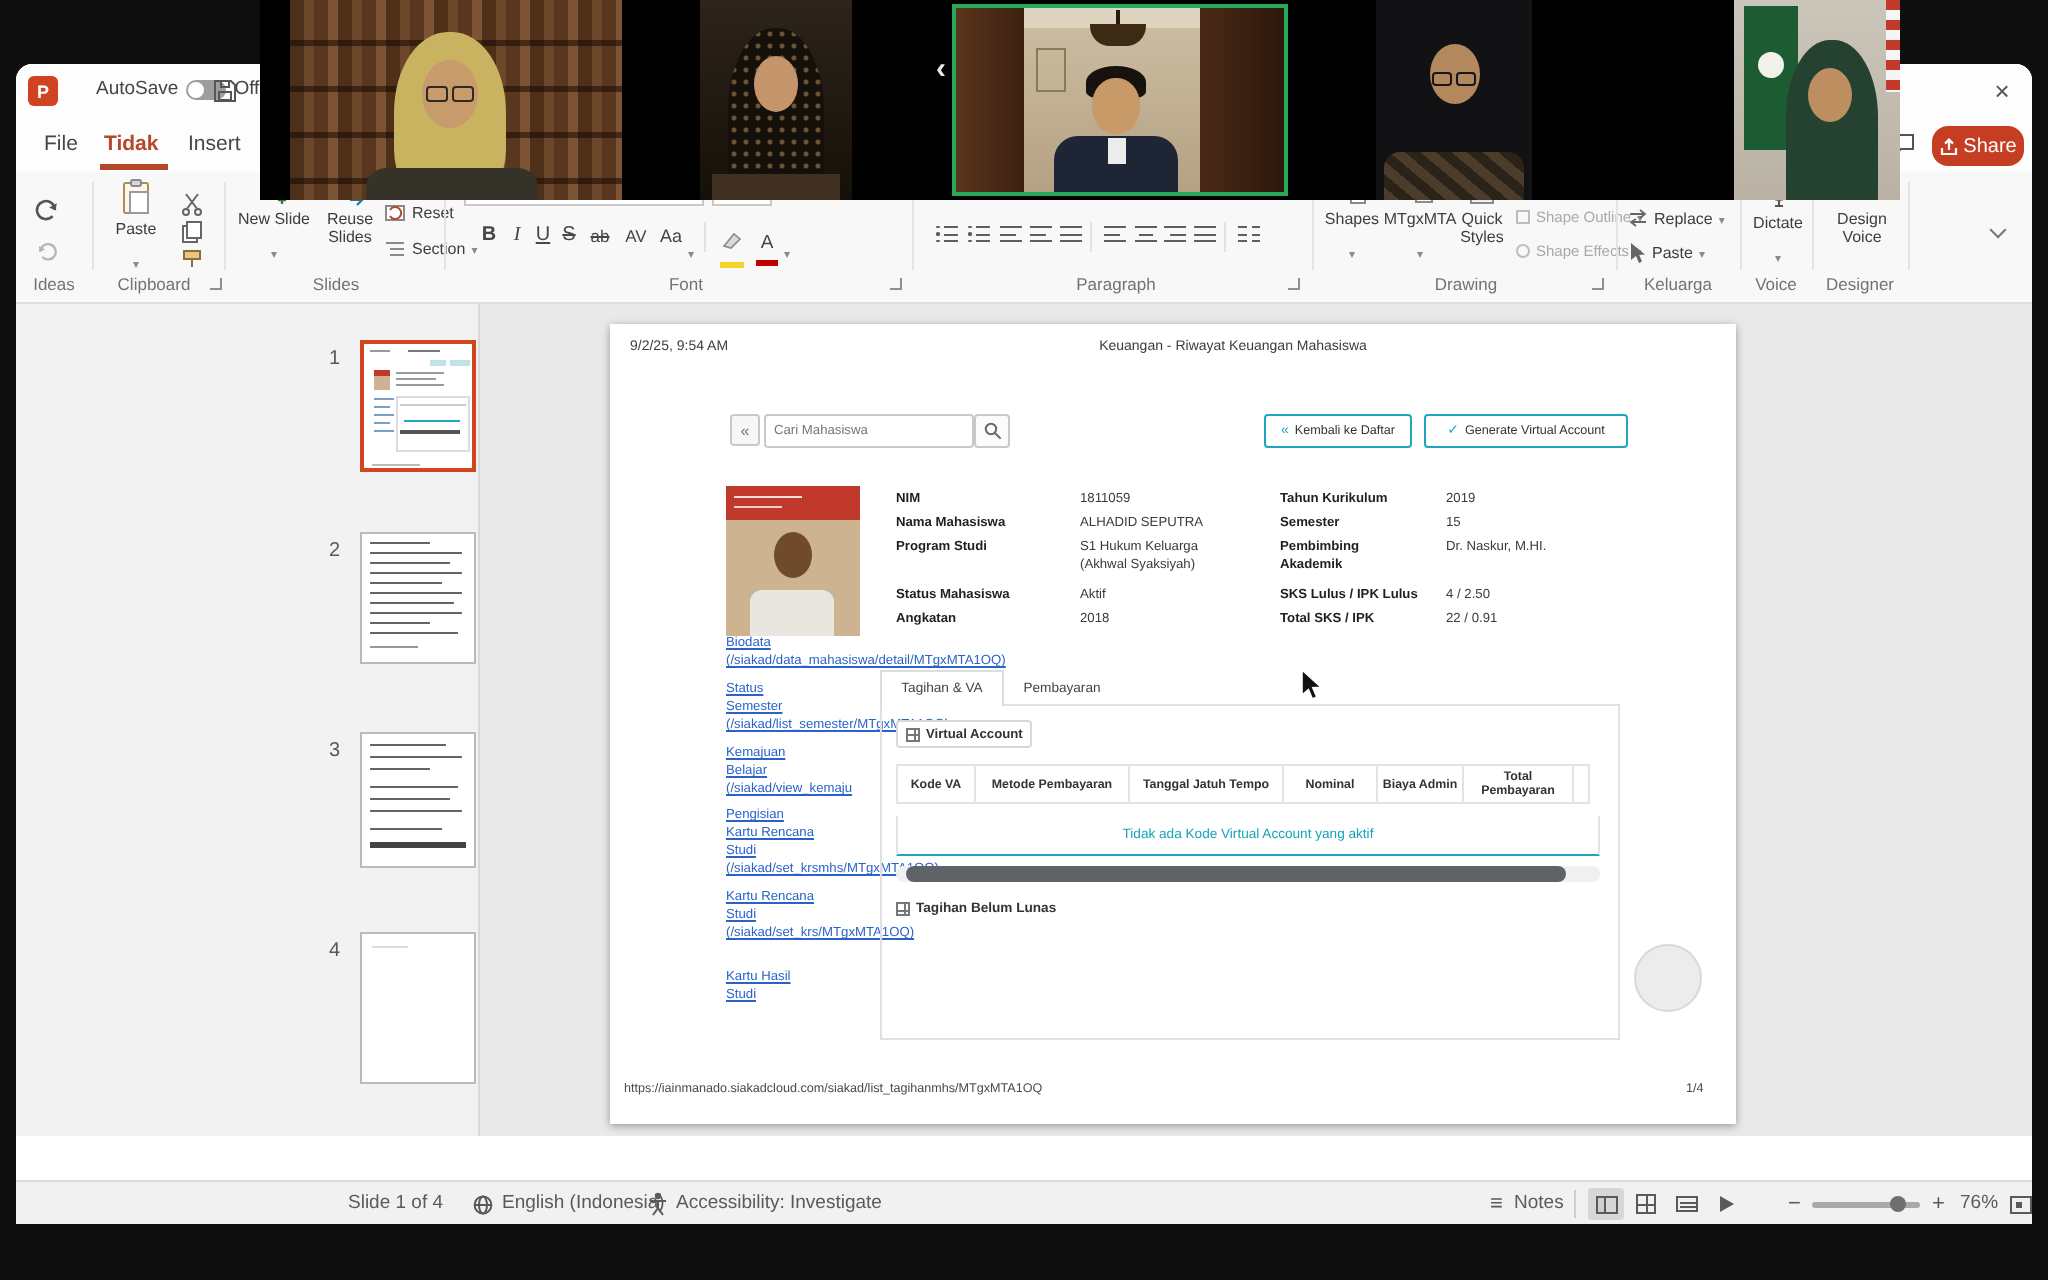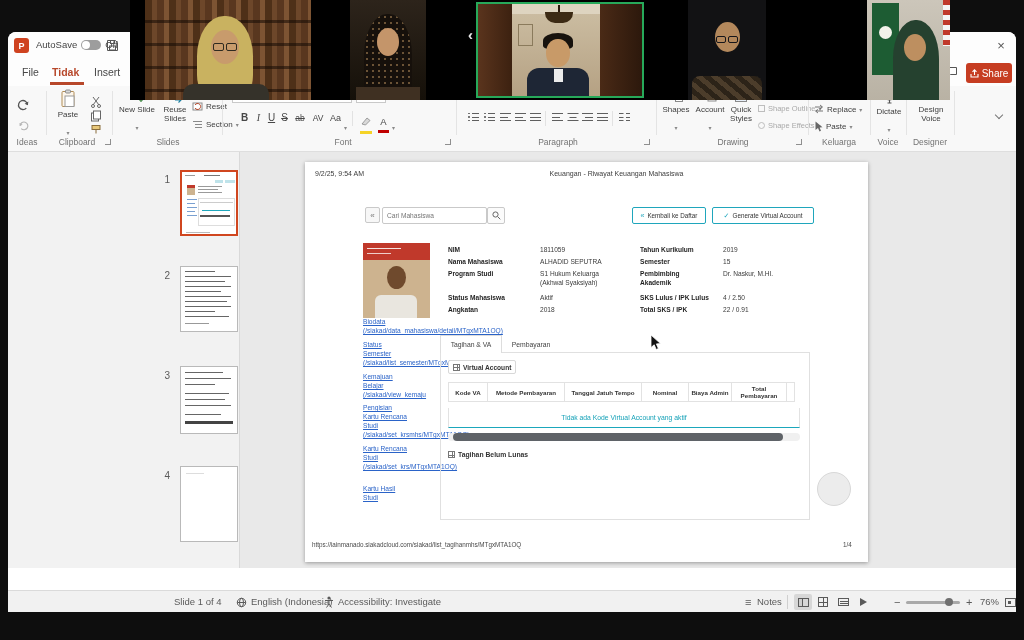--- a/index.html
+++ b/index.html
@@ -79,21 +79,21 @@
 <body>
 
 <div id="screen">
 
   <div id="ppt">
 
     <div id="titlebar">
       <div class="a" style="left:6px;top:6px;width:15px;height:15px;background:#cf4320;border-radius:3px;color:#fff;font-size:9px;font-weight:bold;display:flex;align-items:center;justify-content:center">
         <span>P</span>
       </div>
-      <div class="a row" style="left:28px;top:7px;gap:4px">
+      <div class="a row" style="left:40px;top:7px;gap:4px">
         <span style="font-size:9.5px;color:#444">AutoSave</span>
         <span style="width:20px;height:10px;border-radius:5px;background:#9d9d9d;position:relative;display:inline-block">
           <span style="position:absolute;left:1px;top:1px;width:8px;height:8px;border-radius:50%;background:#fff"></span>
         </span>
         <span style="font-size:9.5px;color:#444">Off</span>
       </div>
       <svg class="a" style="left:98px;top:7px" width="13" height="13" viewBox="0 0 13 13">
         <path d="M1.5 1.5 h8 l2 2 v8 h-10z" fill="none" stroke="#555" stroke-width="1"></path>
         <rect x="3.5" y="7" width="6" height="4" fill="none" stroke="#555" stroke-width="1"></rect>
         <rect x="4.5" y="1.5" width="4" height="3" fill="none" stroke="#555" stroke-width="1"></rect>
@@ -105,21 +105,21 @@
 
     <div id="menurow">
       <span class="mtab" style="left:14px">File</span>
       <span class="mtab" style="left:44px;color:#b7472a;font-weight:bold">Tidak</span>
       <div class="a" style="left:42px;top:22px;width:34px;height:2.5px;background:#b7472a"></div>
       <span class="mtab" style="left:86px">Insert</span>
       <span class="mtab" style="left:122px">Draw</span>
       <svg class="a" style="left:936px;top:6px" width="14" height="13" viewBox="0 0 14 13">
         <path d="M1.5 1.5 h11 v7 h-6 l-3 3 v-3 h-2 z" fill="none" stroke="#555" stroke-width="1"></path>
       </svg>
-      <div class="a row" style="left:958px;top:3px;width:46px;height:20px;background:#c63d22;border-radius:3px;justify-content:center;gap:3px">
+      <div class="a row" style="left:958px;top:3px;width:46px;height:20px;background:#c63d22;border-radius:8px;justify-content:center;gap:3px">
         <svg width="9" height="9" viewBox="0 0 9 9">
           <path d="M1 5 v3 h7 v-3 M4.5 6 V1 M2.5 2.8 L4.5 0.8 L6.5 2.8" fill="none" stroke="#fff" stroke-width="1.1"></path>
         </svg>
         <span style="font-size:10px;color:#fff">Share</span>
       </div>
     </div>
 
     <div id="ribbon">
 
       <svg class="a" style="left:8px;top:11px" width="14" height="14" viewBox="0 0 14 14">
@@ -275,21 +275,21 @@
           <rect x="7.5" y="6.5" width="7" height="6" fill="#fff" stroke="#8a8a8a"></rect>
         </svg>
         <span class="rtxt">Shapes</span>
         <span class="caret"></span>
       </div>
       <div class="bigbtn" style="left:686px;width:32px">
         <svg width="16" height="14" viewBox="0 0 16 14">
           <rect x="1.5" y="1.5" width="8" height="7" fill="#cfe3f5" stroke="#8a8a8a"></rect>
           <rect x="6" y="5" width="8" height="7" fill="#fff" stroke="#8a8a8a"></rect>
         </svg>
-        <span class="rtxt">Account</span>
+        <span class="rtxt">MTgxMTA</span>
         <span class="caret"></span>
       </div>
       <div class="bigbtn" style="left:718px;width:30px">
         <svg width="14" height="14" viewBox="0 0 14 14">
           <rect x="1.5" y="1.5" width="11" height="11" fill="#e8f0fa" stroke="#8a8a8a"></rect>
           <rect x="3.5" y="3.5" width="7" height="7" fill="#7aa7d4" stroke="none"></rect>
         </svg>
         <span class="rtxt">Quick Styles</span>
       </div>
       <div class="smbtn gray" style="left:750px;top:18px;font-size:7.5px;color:#a9a9a9">

